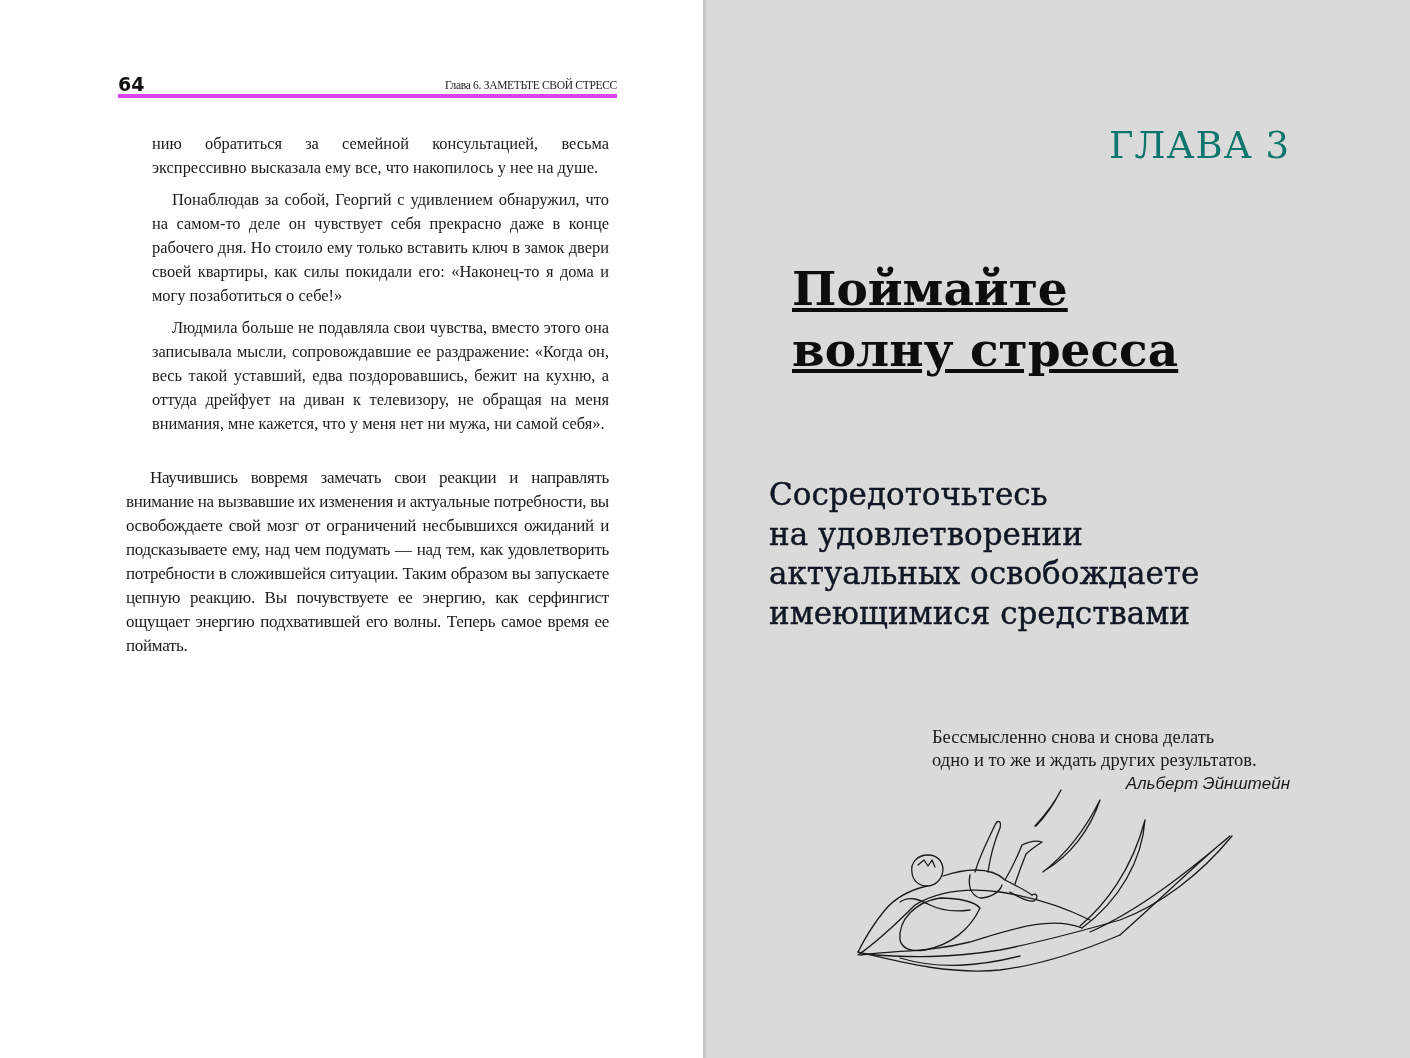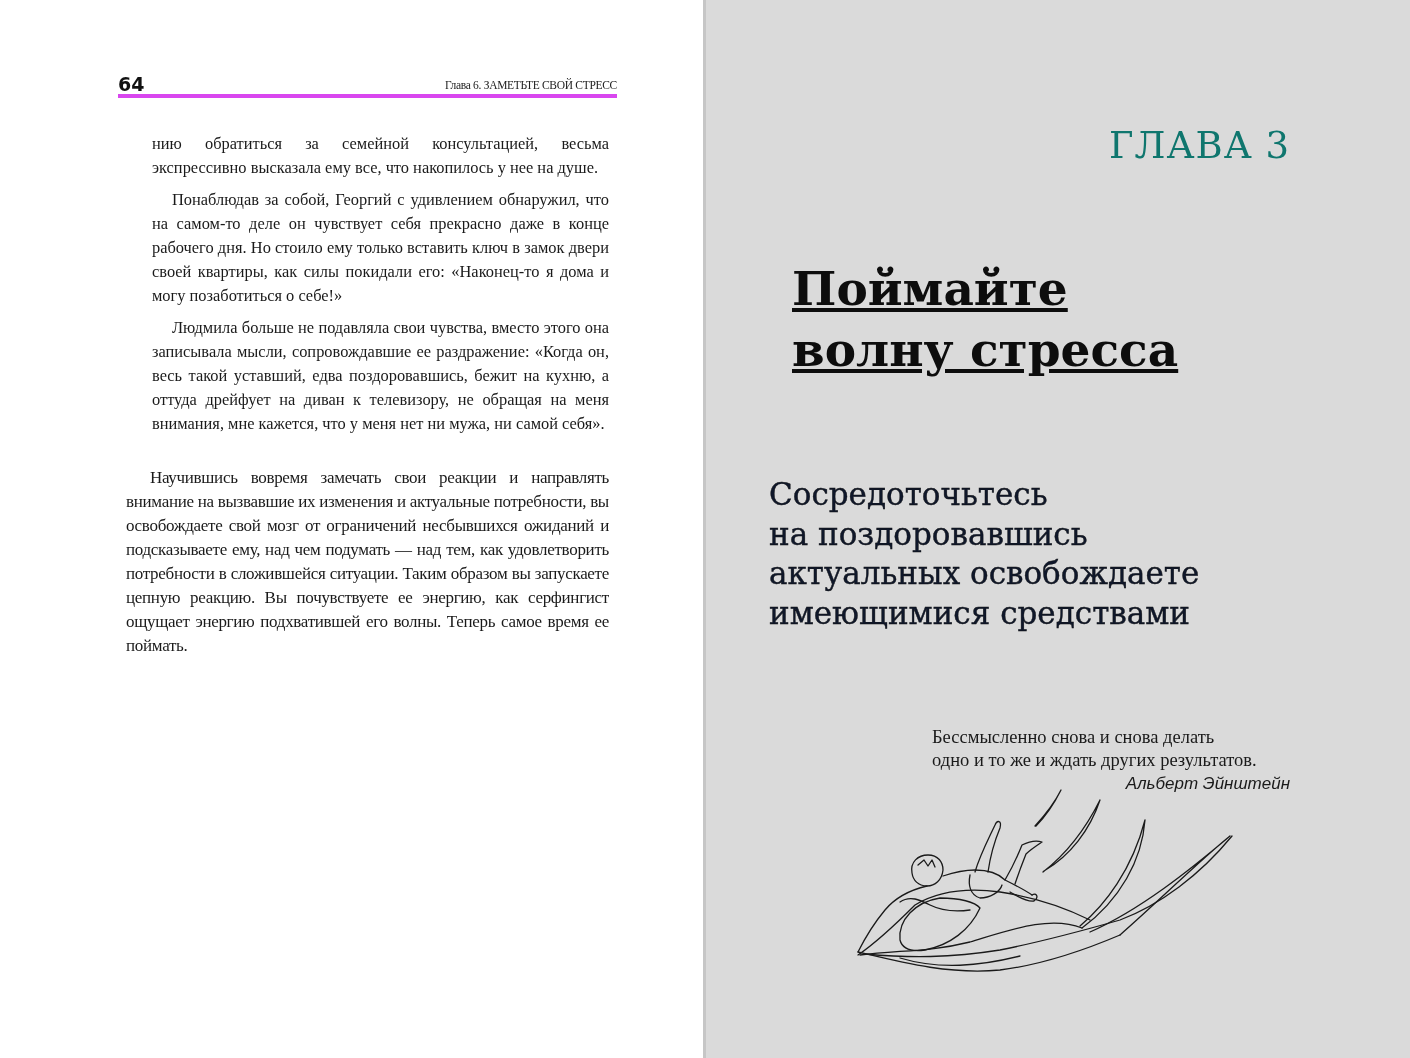--- a/index.html
+++ b/index.html
@@ -98,21 +98,21 @@
 
 <div class="chapter-label">ГЛАВА 3</div>
 
 <h1 class="chapter-title">
   <span>Поймайте</span>
   <span>волну стресса</span>
 </h1>
 
 <h2 class="chapter-subtitle">
   <span>Сосредоточьтесь</span>
-  <span>на поздоровавшись</span>
+  <span>на удовлетворении</span>
   <span>актуальных освобождаете</span>
   <span>имеющимися средствами</span>
 </h2>
 
 <div class="epigraph">
   <span class="line">Бессмысленно снова и снова делать</span>
   <span class="line">одно и то же и ждать других результатов.</span>
   <span class="author">Альберт Эйнштейн</span>
 </div>
 

